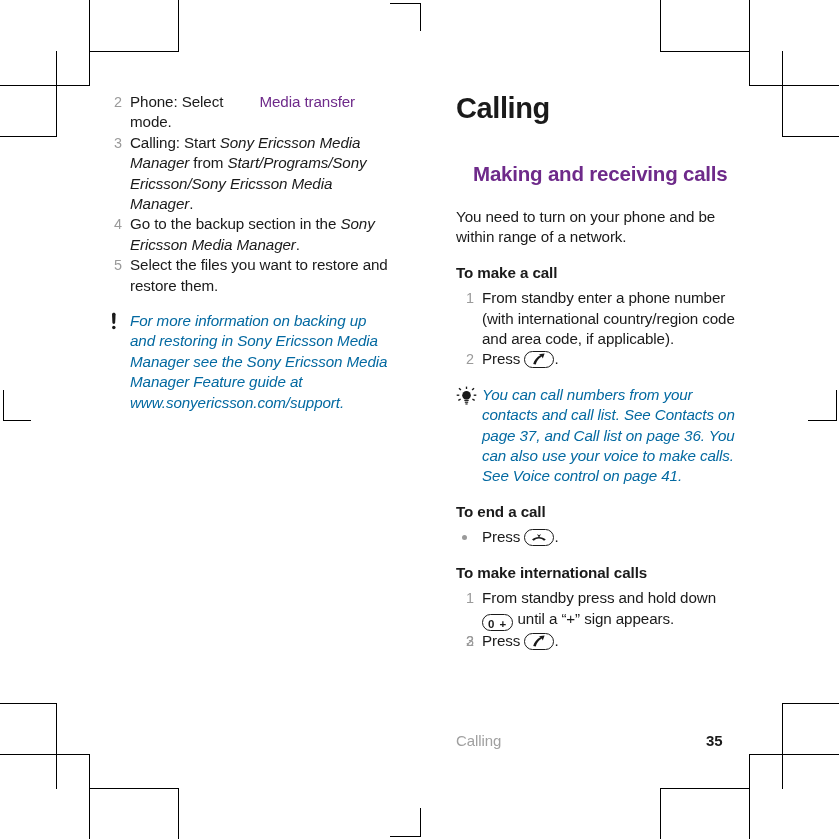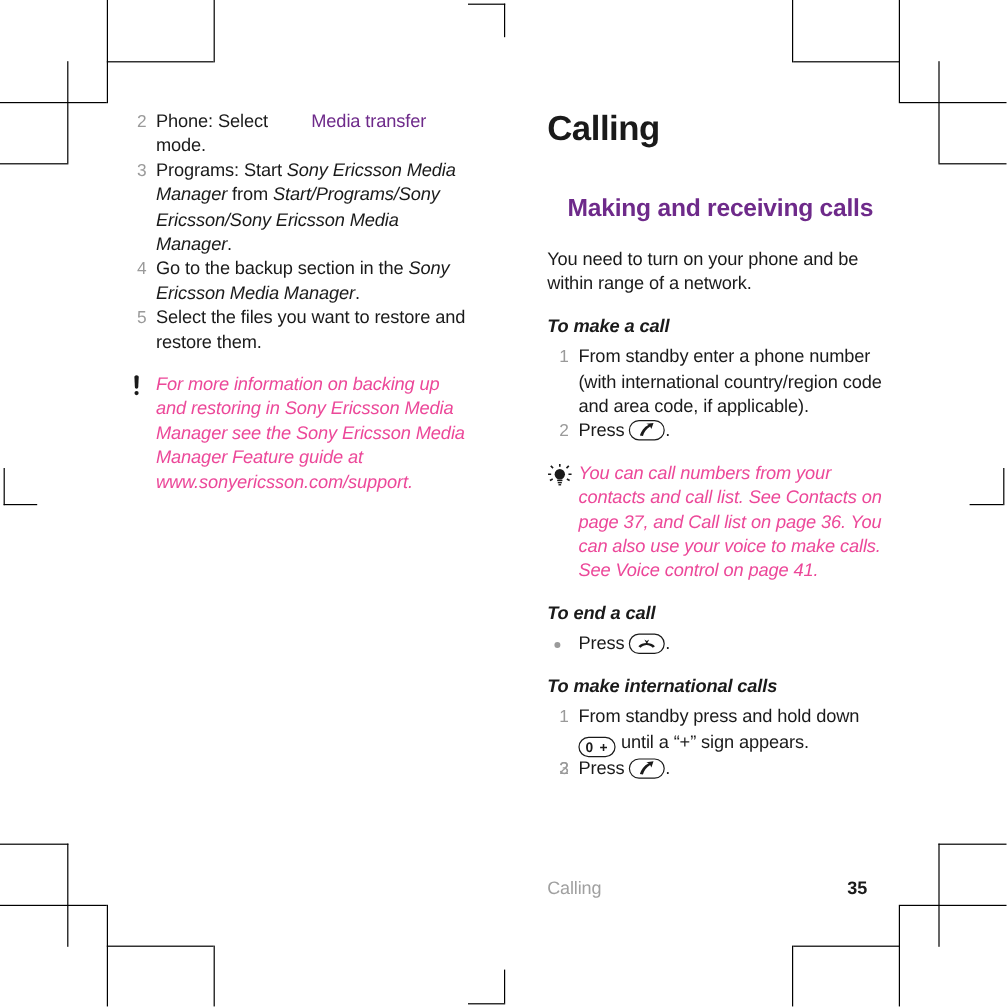--- a/index.html
+++ b/index.html
@@ -86,21 +86,21 @@
 
   .link-purple { color: #6e2a8a; margin-left: 32px; }
 
   
   .callout {
     position: relative;
     padding-left: 26px;
     font-style: italic;
     font-size: 15.2px;
     line-height: 20.4px;
-    color: #ec4899;
+    color: #0369a1;
     letter-spacing: -0.1px;
   }
   .callout-icon {
     position: absolute;
     left: 0;
     top: 1px;
     width: 22px;
     height: 22px;
   }
 
@@ -118,21 +118,20 @@
     line-height: 24px;
     font-weight: bold;
     color: #6e2a8a;
     letter-spacing: -0.2px;
     margin: 17px;
   }
   .task-title {
     font-size: 15.2px;
     line-height: 20.4px;
     font-weight: bold;
-    font-style: italic;
     color: #1a1a1a;
     margin: 0;
     letter-spacing: -0.1px;
   }
 
   
   .keycap {
     display: inline-block;
     vertical-align: -4px;
     border: 1.4px solid #1a1a1a;
@@ -236,21 +235,21 @@
 
     <ol class="steps">
 
       <li class="step">
         <span class="step-num">2</span>
         <span><b>Phone:</b><span> Select </span><span class="link-purple">Media transfer</span><span> mode.</span></span>
       </li>
 
       <li class="step">
         <span class="step-num">3</span>
-        <span><b>Programs:</b><span> Start </span><i>Sony Ericsson Media Manager</i><span> from </span><i>Start/Programs/Sony Ericsson/Sony Ericsson Media Manager</i><span>.</span></span>
+        <span><b>Calling:</b><span> Start </span><i>Sony Ericsson Media Manager</i><span> from </span><i>Start/Programs/Sony Ericsson/Sony Ericsson Media Manager</i><span>.</span></span>
       </li>
 
       <li class="step">
         <span class="step-num">4</span>
         <span><span>Go to the backup section in the </span><i>Sony Ericsson Media Manager</i><span>.</span></span>
       </li>
 
       <li class="step">
         <span class="step-num">5</span>
         <span>Select the files you want to restore and restore them.</span>

